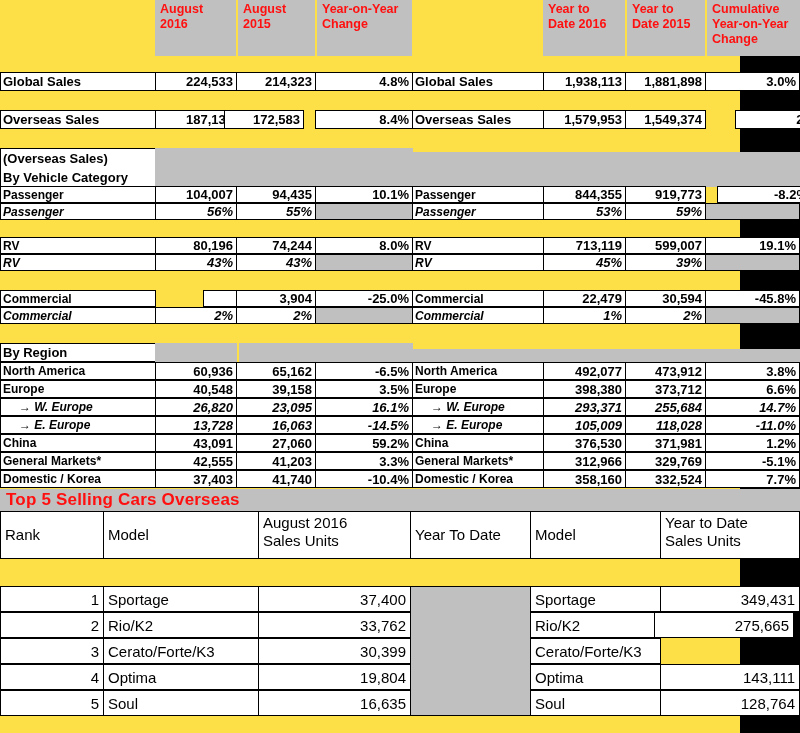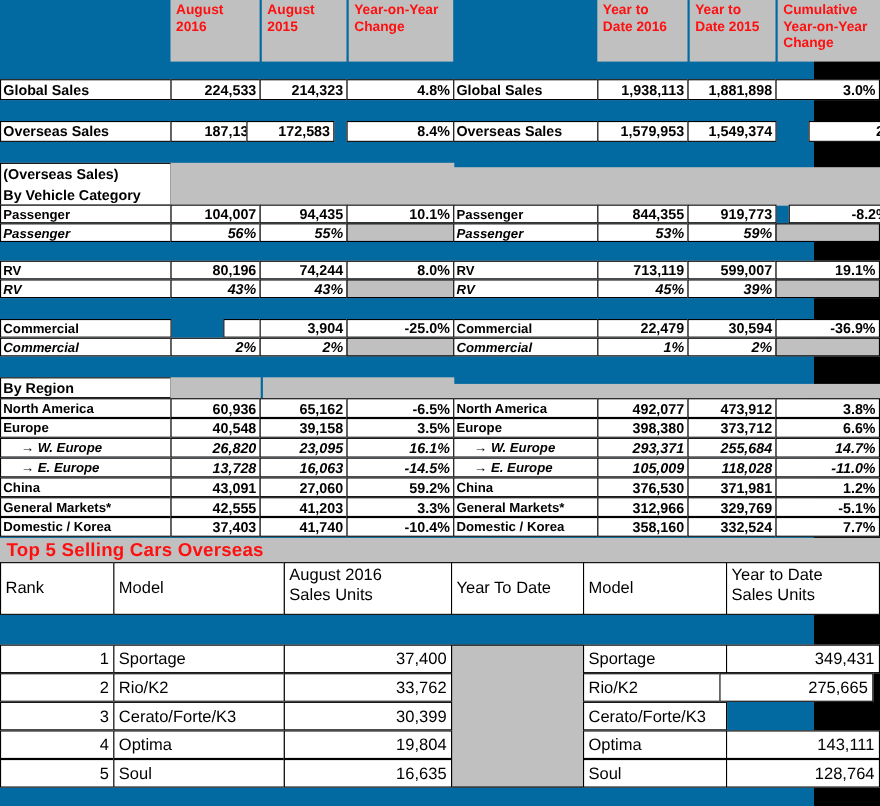--- a/index.html
+++ b/index.html
@@ -1,21 +1,21 @@
 <!DOCTYPE html>
 <html><head>
 <meta charset="utf-8">
 <style>
   html,body{margin:0;padding:0;}
   body{
     width:800px;height:733px;background:#000;
     font-family:"Liberation Sans","DejaVu Sans",sans-serif;
     overflow:hidden;
   }
-  .sheet{position:relative;width:740px;height:733px;background:#0369a1;}
+  .sheet{position:relative;width:740px;height:733px;background:#fde047;}
 
   
   .c{position:absolute;box-sizing:border-box;overflow:hidden;white-space:nowrap;}
   .wh{background:#fff;border:1px solid #000;color:#000;}
   .gr{background:#c0c0c0;border:1px solid #000;}
   .grn{background:#c0c0c0;border:none;}
   .lbl{font-size:13px;font-weight:bold;padding:0 2px;display:flex;align-items:center;}
   .lbl-sm{font-size:12px;font-weight:bold;padding:0 2px;display:flex;align-items:center;}
   .num{font-size:13px;font-weight:bold;padding:0 3px;display:flex;align-items:center;justify-content:flex-end;}
   .ital{font-style:italic;font-weight:bold;}
@@ -219,21 +219,21 @@
   <div class="c wh lbl-sm" style="left:412px;top:290px;width:132px;height:17px;">
       <span>Commercial</span>
     </div>
   <div class="c wh num" style="left:543px;top:290px;width:83px;height:17px;">
       <span>22,479</span>
     </div>
   <div class="c wh num" style="left:625px;top:290px;width:81px;height:17px;">
       <span>30,594</span>
     </div>
   <div class="c wh num" style="left:705px;top:290px;width:95px;height:17px;">
-      <span>-36.9%</span>
+      <span>-45.8%</span>
     </div>
 
   <div class="c wh lbl-sm ital" style="left:0;top:307px;width:156px;height:17px;">
       <span>Commercial</span>
     </div>
   <div class="c wh num ital" style="left:155px;top:307px;width:82px;height:17px;">
       <span>2%</span>
     </div>
   <div class="c wh num ital" style="left:236px;top:307px;width:80px;height:17px;">
       <span>2%</span>

